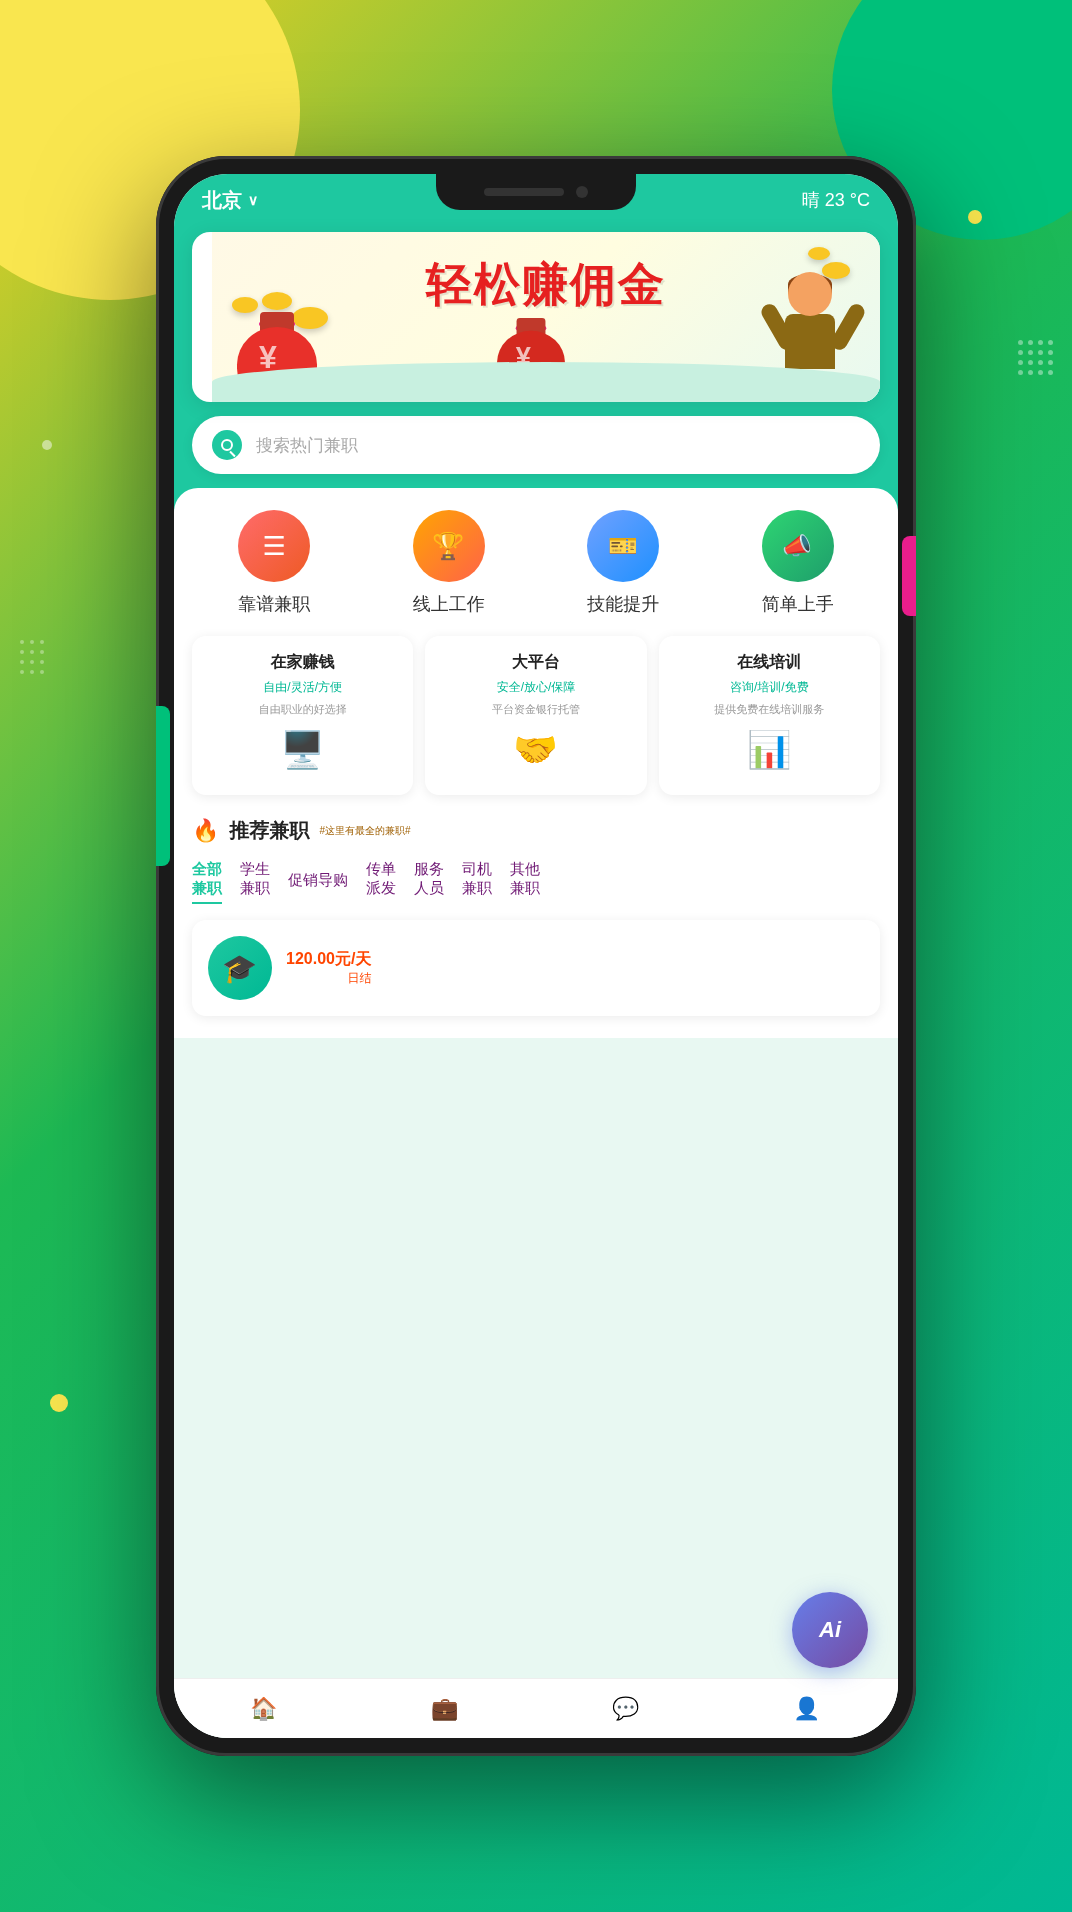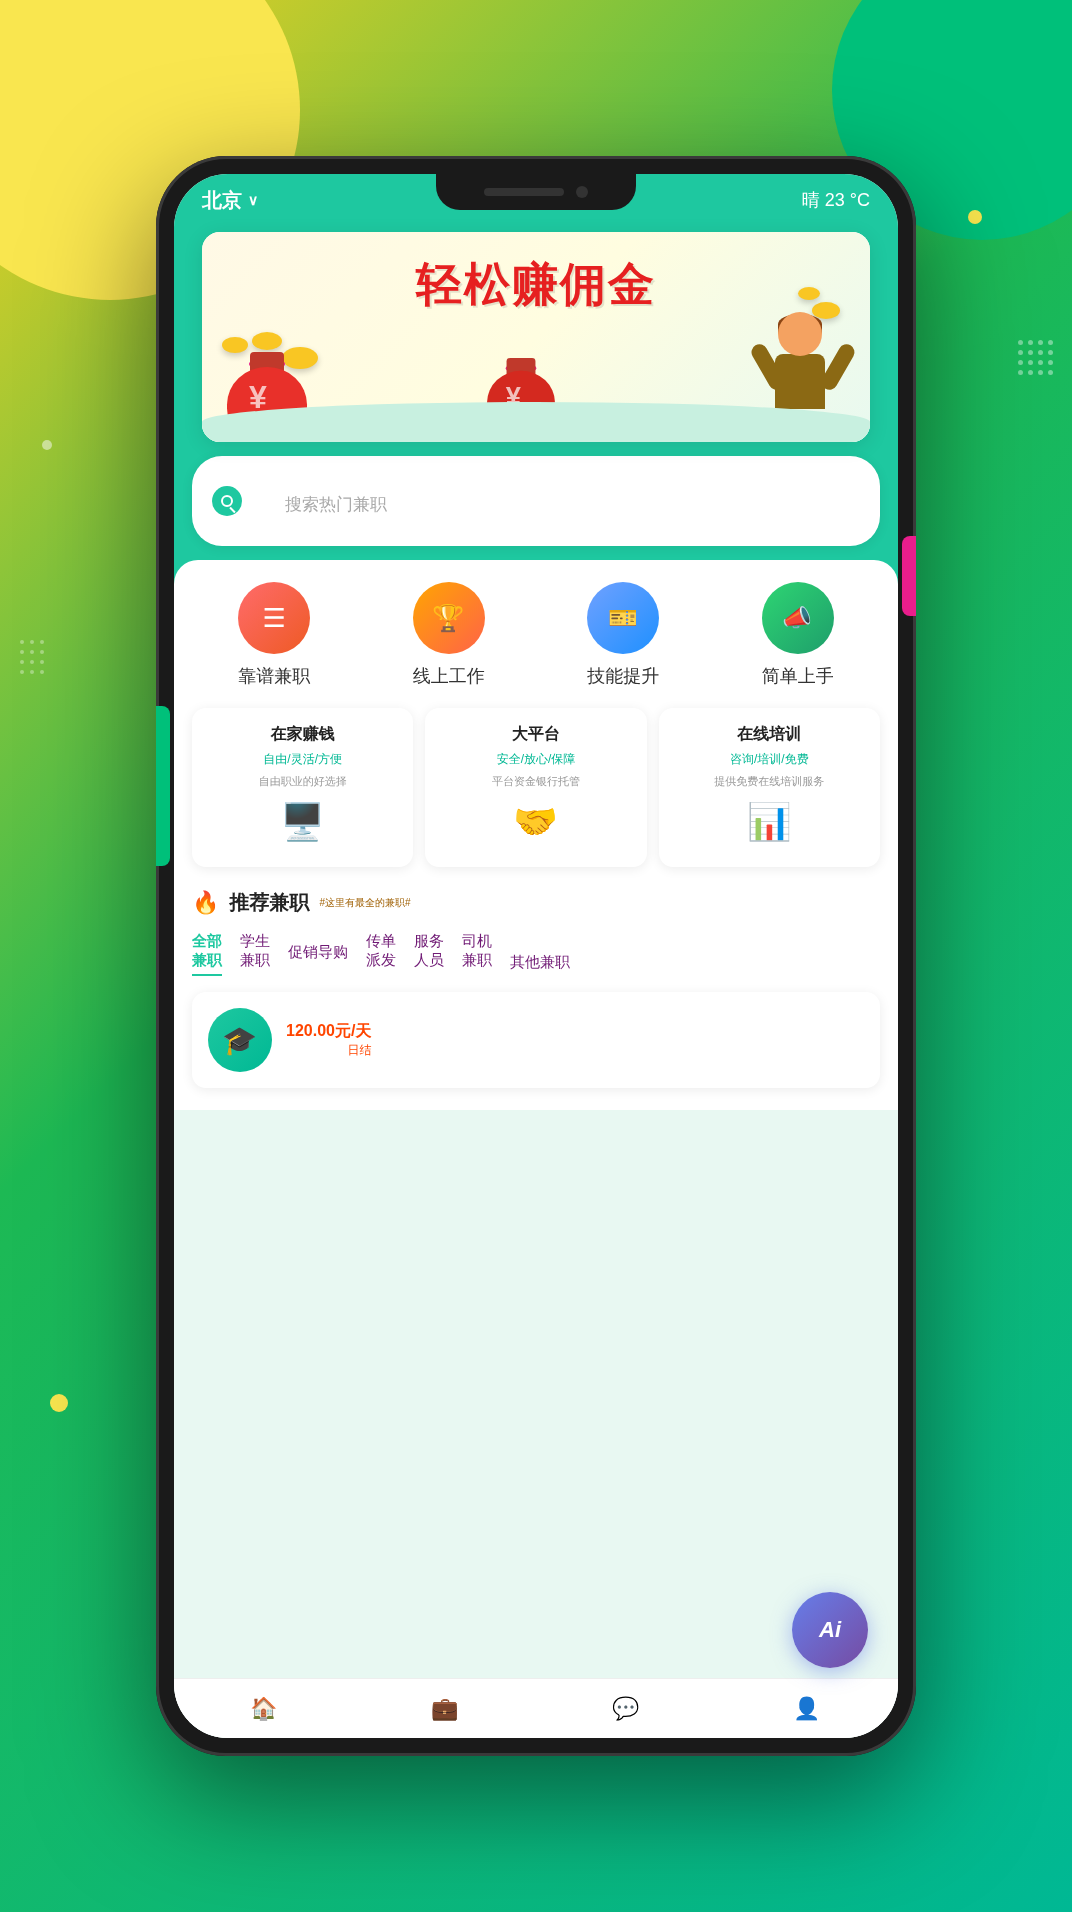--- a/index.html
+++ b/index.html
@@ -178,27 +178,28 @@
       font-size: 14px;
     }
     .status-weather {
       color: white;
       font-size: 18px;
       font-weight: 500;
     }
 
     
     .banner-container {
-      margin: 14px 28px 0;
+      margin: 14px 18px 0;
       border-radius: 18px;
       overflow: hidden;
       background: white;
-      height: 210px;
+      height: 170px;
       position: relative;
       box-shadow: 0 4px 20px rgba(0,0,0,0.1);
+      padding-left: 20px;
     }
     .banner-content {
       width: 100%;
       height: 100%;
       background: linear-gradient(135deg, #fff9e6 0%, #fffde0 50%, #e8f9f0 100%);
       display: flex;
       align-items: center;
       justify-content: center;
       position: relative;
       overflow: hidden;
@@ -346,24 +347,23 @@
     }
 
     
     .search-container {
       margin: 14px 18px 0;
     }
     .search-bar {
       background: white;
       border-radius: 30px;
       display: flex;
-      align-items: flex-end;
-      padding: 30px 20px;
+      align-items: center;
+      padding: 14px 20px;
       box-shadow: 0 2px 12px rgba(0,0,0,0.08);
-      gap: 29px;
     }
     .search-icon-circle {
       width: 30px;
       height: 30px;
       background: #1ec8a0;
       border-radius: 50%;
       display: flex;
       align-items: center;
       justify-content: center;
       margin-right: 14px;
@@ -825,21 +825,21 @@
               <span>派发</span>
             </div>
             <div class="tab-item" style="display:flex;flex-direction:column;align-items:center;gap:0;">
               <span>服务</span>
               <span>人员</span>
             </div>
             <div class="tab-item" style="display:flex;flex-direction:column;align-items:center;gap:0;">
               <span>司机</span>
               <span>兼职</span>
             </div>
-            <div class="tab-item" style="display:flex;flex-direction:row;align-items:flex-end;gap:0;">
+            <div class="tab-item" style="display:flex;flex-direction:column;align-items:flex-start;gap:0;">
               <span>其他</span>
               <span>兼职</span>
             </div>
           </div>
 
           <div class="job-card">
             <div class="job-avatar">
               <span class="job-avatar-icon">🎓</span>
             </div>
             <div>

